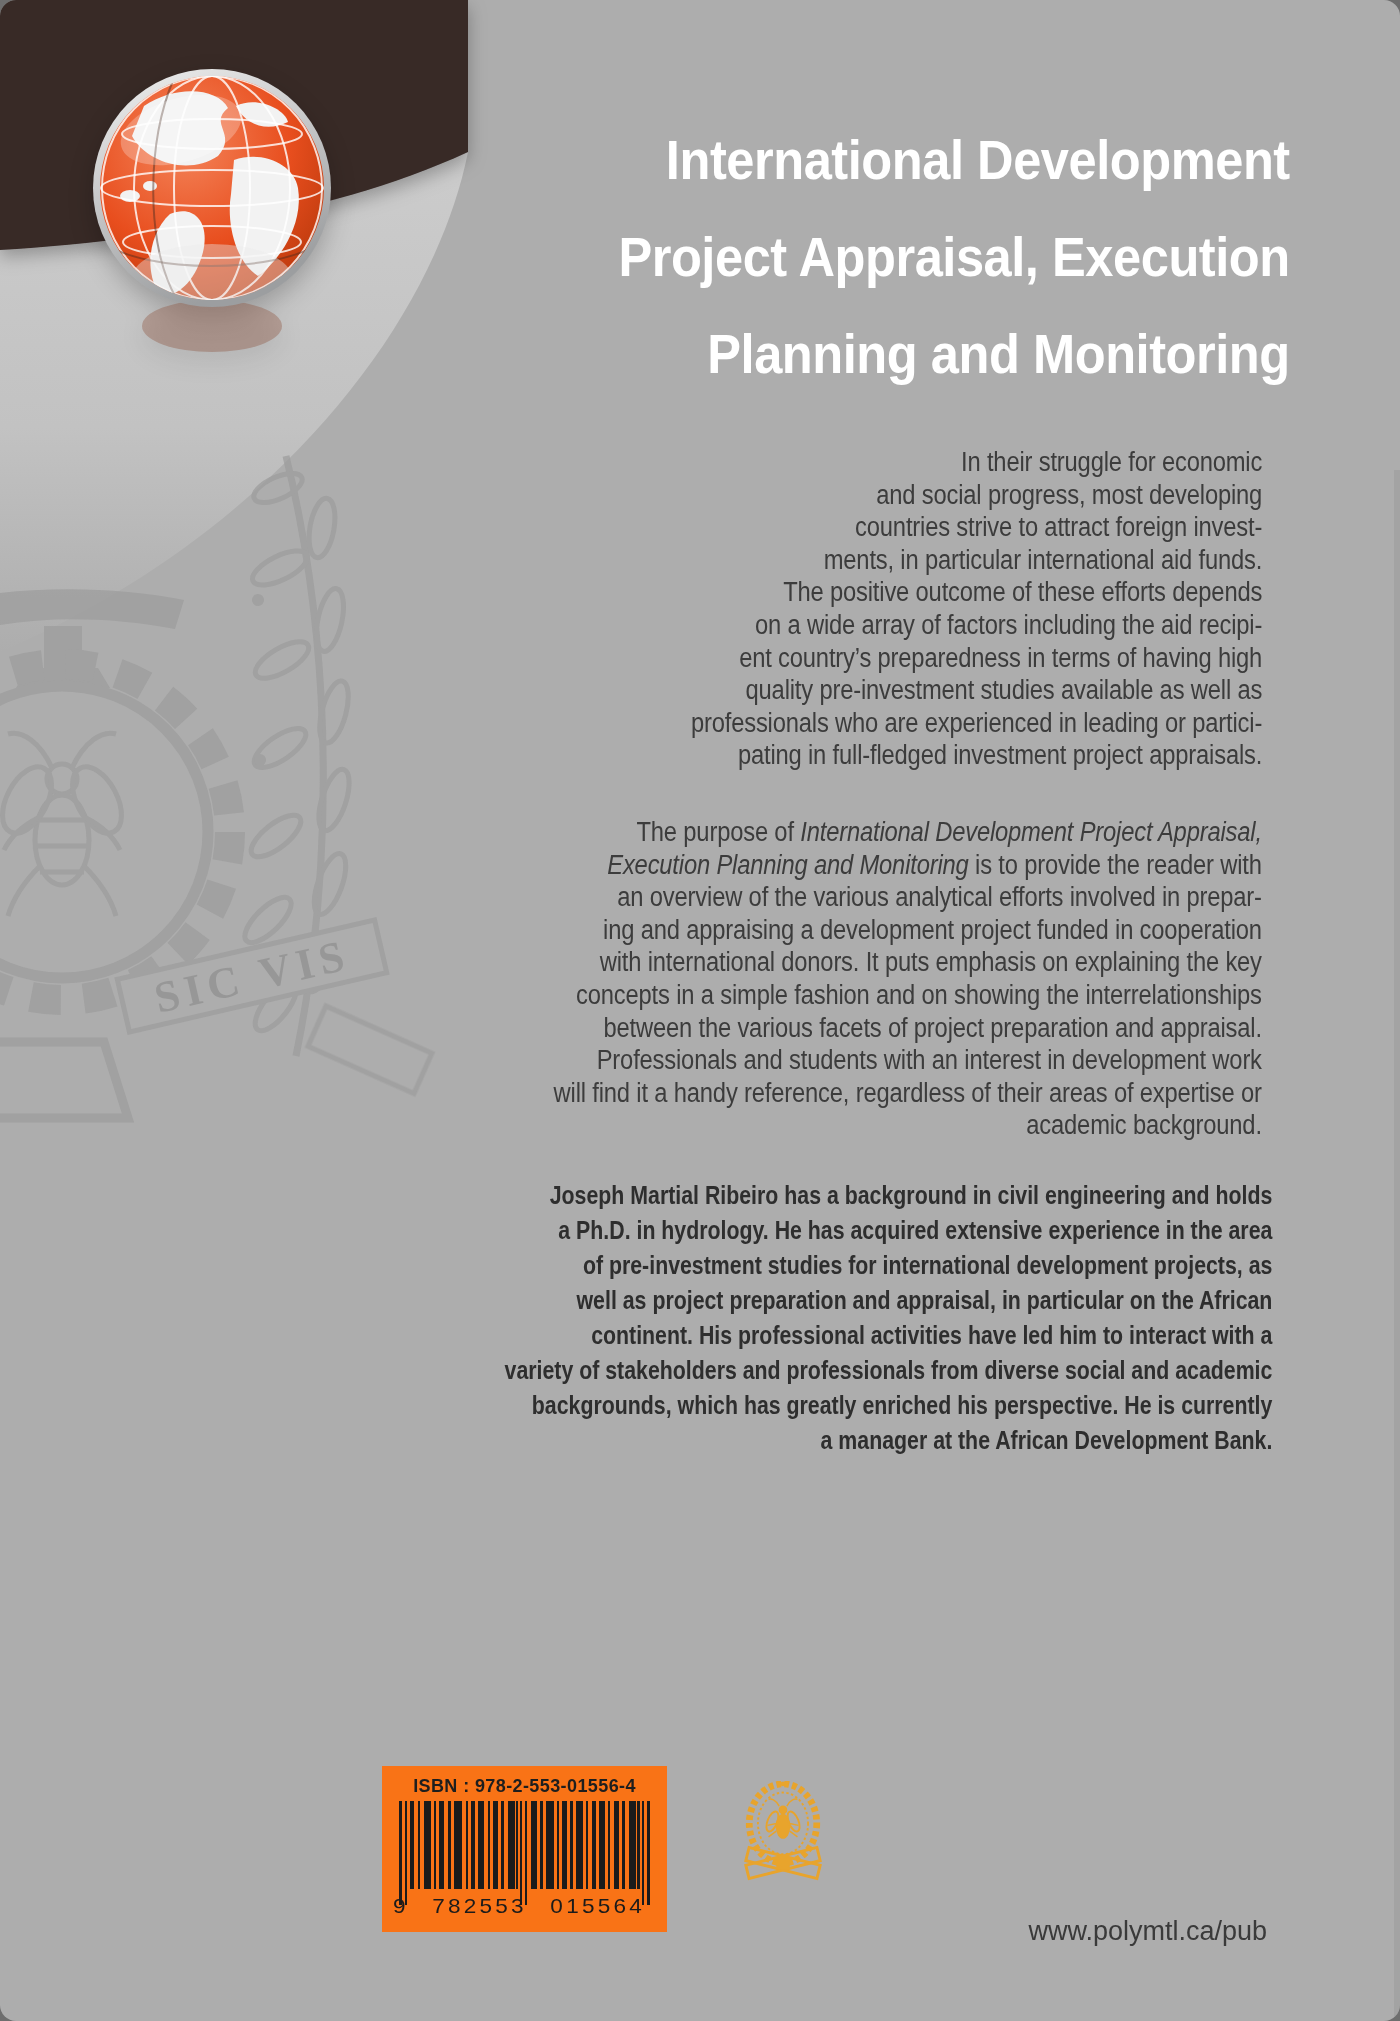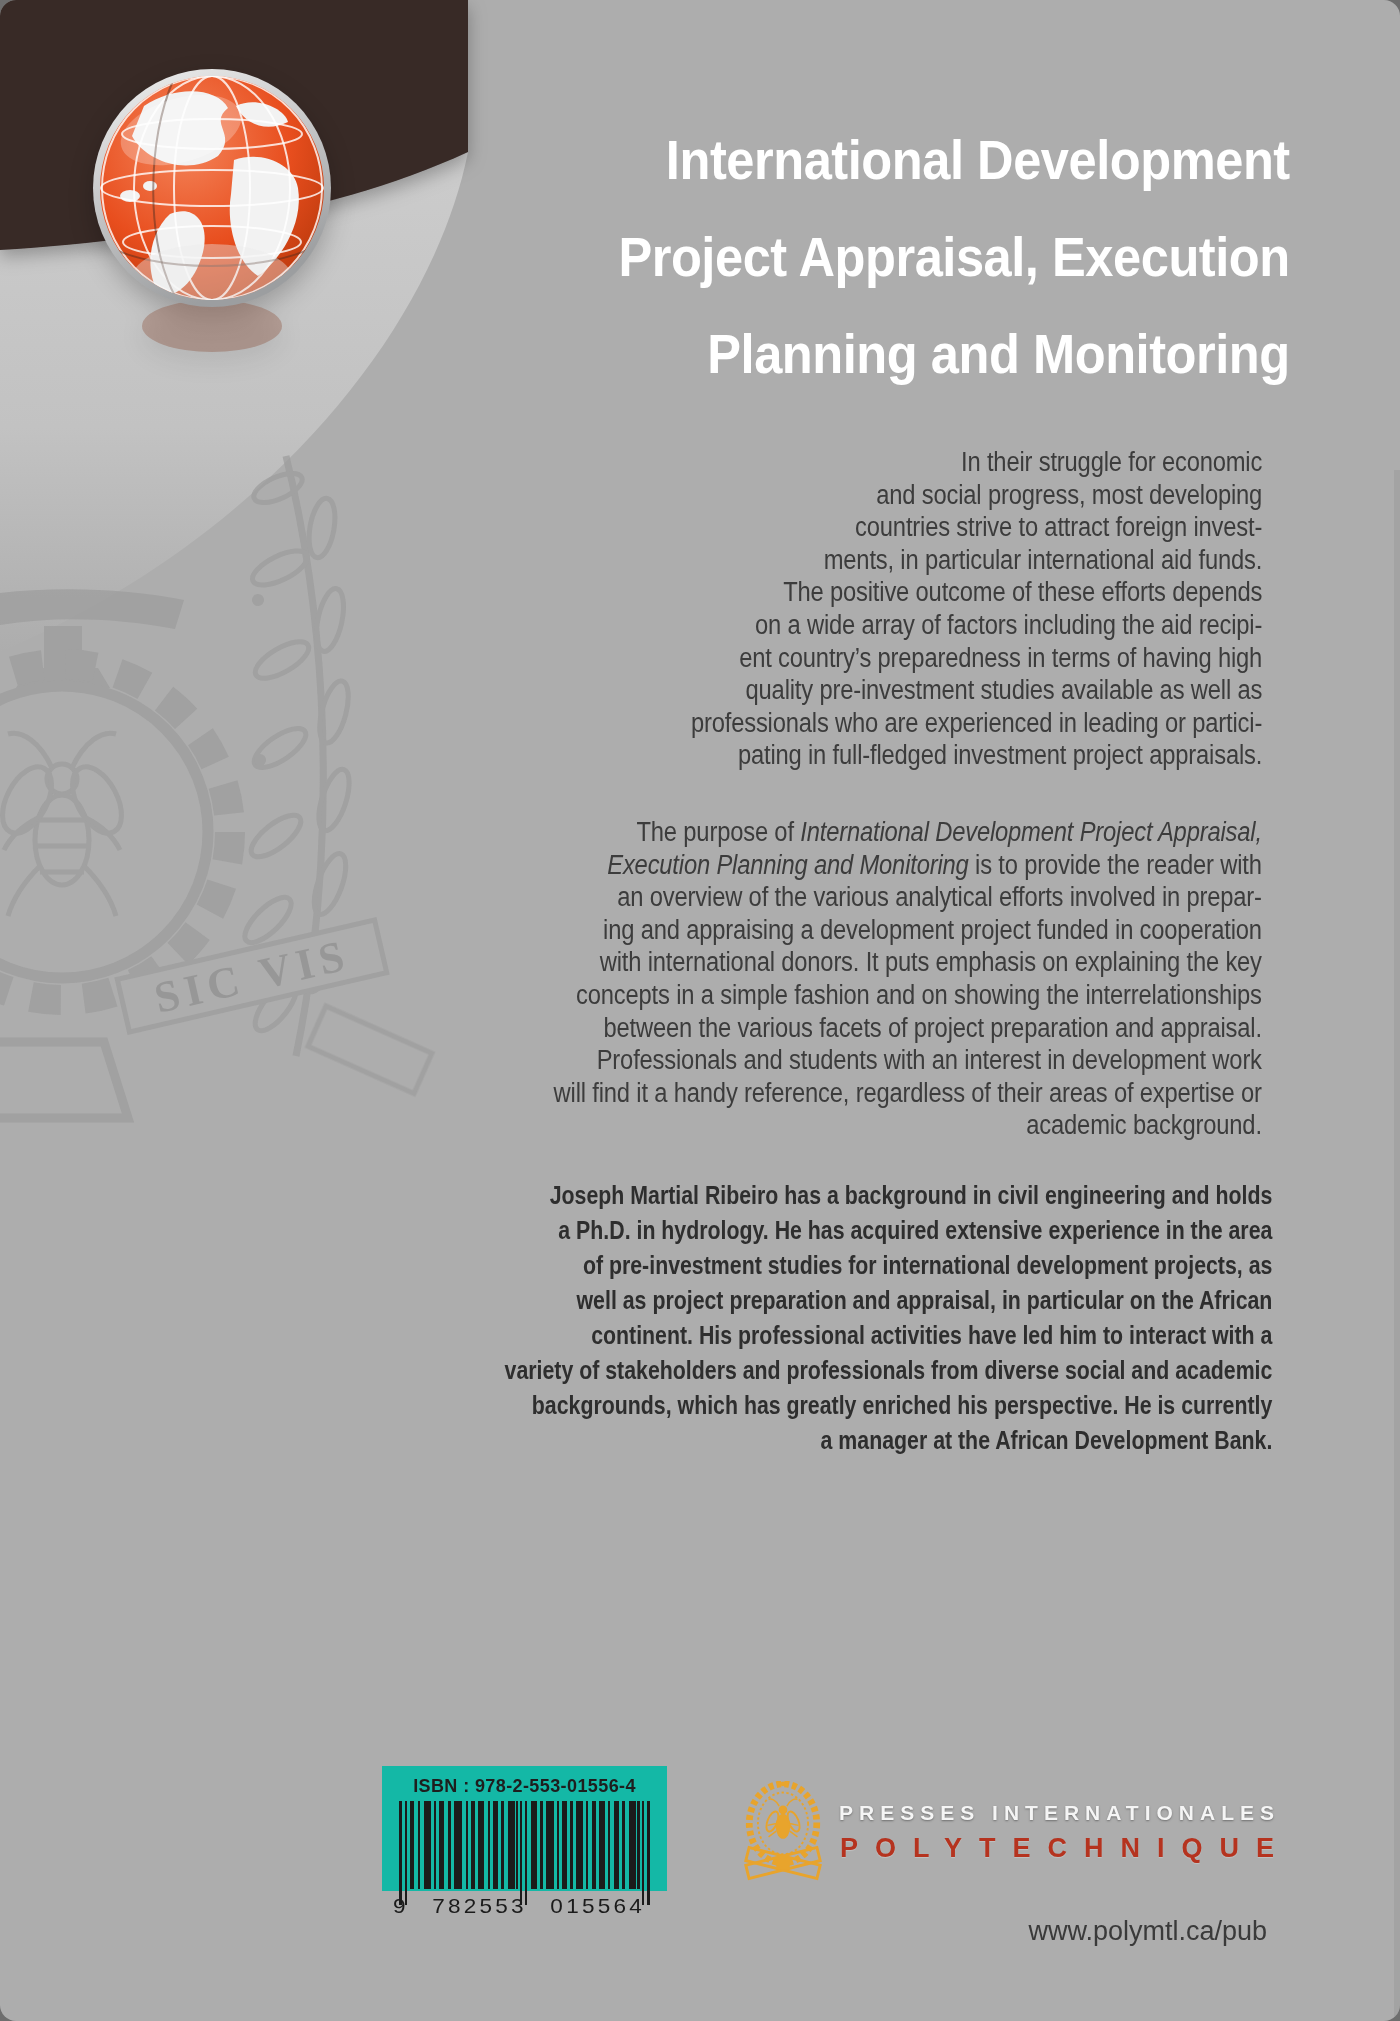--- a/index.html
+++ b/index.html
@@ -24,22 +24,22 @@
     transform:scaleX(.88); transform-origin:100% 0; white-space:nowrap;
   }
   #para1 { top:446px; right:138px; }
   #para2 { top:816px; right:138px; }
   .bio {
     position:absolute; top:1178px; right:128px; text-align:right;
     color:#2E2E2E; font-weight:bold; font-size:26px; line-height:35px;
     transform:scaleX(.82); transform-origin:100% 0; white-space:nowrap;
   }
   .isbn-box {
-    position:absolute; left:382px; top:1766px; width:285px; height:125px;
-    background:#14b8a6;
+    position:absolute; left:382px; top:1766px; width:285px; height:166px;
+    background:#f97316;
   }
   .isbn-label {
     text-align:center; font-weight:bold; font-size:18px; color:#1E1E1E;
     padding-top:10px; letter-spacing:.4px;
   }
   .bars { display:block; margin:2px auto 0 auto; }
   .crest-svg { position:absolute; left:733px; top:1781px; width:100px; height:108px; }
   .pub-text { position:absolute; top:1801px; right:126px; text-align:right; }
   .pub-line1 {
     font-size:21px; font-weight:bold; letter-spacing:6px; margin-right:-6px;
@@ -279,20 +279,16 @@
         <path d="M44,52 l-8,6 M58,52 l8,6 M44,44 l-9,2 M58,44 l9,2" stroke-width="1.5"></path>
       </g>
       <g stroke-width="3">
         <path transform="rotate(14 51 85)" d="M13,78 h76 v14 h-76 z"></path>
         <path transform="rotate(-14 51 85)" d="M13,78 h76 v14 h-76 z"></path>
         <rect x="44" y="79" width="14" height="13" fill="#E8A42C" stroke="none"></rect>
       </g>
     </g>
   </svg>
 
-  <div class="pub-text">
-    <div class="pub-line1">PRESSES INTERNATIONALES</div>
-    <div class="pub-line2">POLYTECHNIQUE</div>
-  </div>
 
   <div class="site">www.polymtl.ca/pub</div>
 
 </div>
 
 </body></html>

